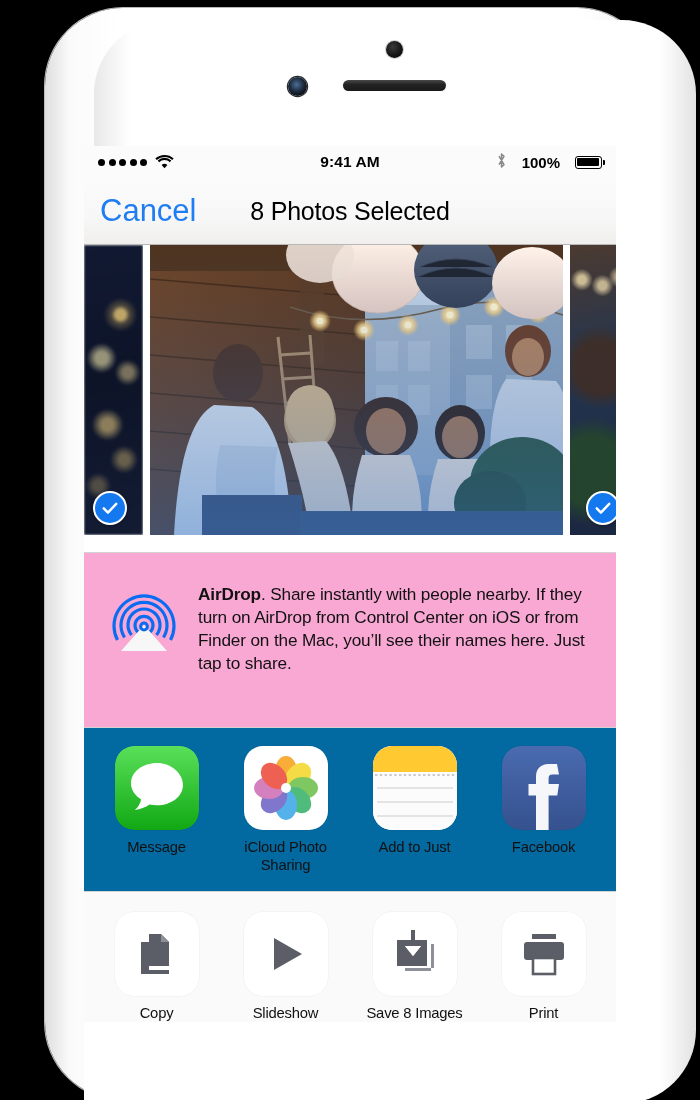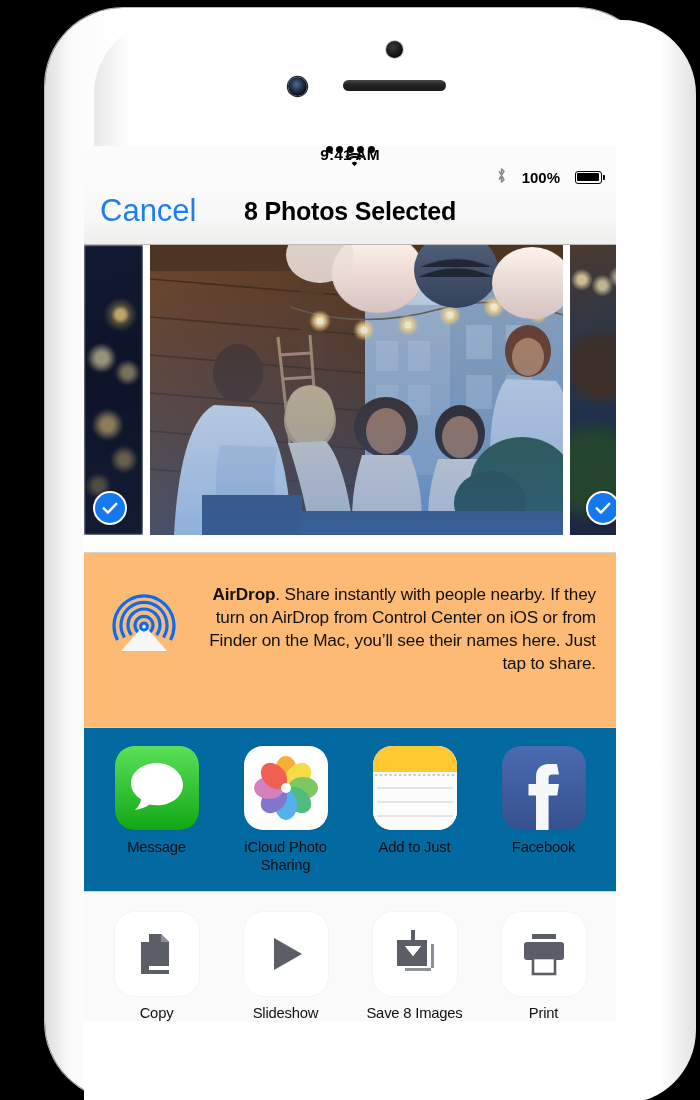--- a/index.html
+++ b/index.html
@@ -57,21 +57,21 @@
     position:absolute; left:84px; top:146px;
     width:532px; height:954px;
     background:#fff; overflow:hidden;
   }
 
   
   #status-bar{
     height:32px; background:#fbfbfb;
     display:flex; align-items:center; padding:0 14px;
     position:relative;
-    font-size:15px; color:#000;flex-direction:column;
+    font-size:15px; color:#000;
   }
   #signal-dots{ display:flex; gap:3.5px; align-items:center; }
   .signal-dot{ width:7px; height:7px; border-radius:50%; background:#000; }
   #wifi-icon{ margin-left:8px; display:flex; align-items:flex-end; }
   #status-time{
     position:absolute; left:0; right:0; text-align:center;
     font-size:15.5px; font-weight:600; letter-spacing:.1px; pointer-events:none;
   }
   #status-right{ margin-left:auto; display:flex; align-items:center; gap:15px; z-index:2; }
   #battery-pct{ font-size:15px; font-weight:600; }
@@ -85,21 +85,21 @@
     background:linear-gradient(180deg,#fbfbfb 0%,#f7f7f7 60%,#f0efed 100%);
     border-bottom:1px solid #b8b8b8;
     display:flex; align-items:center;
   }
   #cancel-button{
     position:absolute; left:16px; font-size:31px; color:#1f7df3;
     background:none; border:none; cursor:pointer;
     font-family:"Liberation Sans", sans-serif; padding:0;
   }
   #nav-title{
-    width:100%; text-align:center; font-size:25px; font-weight:700; color:#000;
+    width:100%; text-align:center; font-size:25px; font-weight:400; color:#000;
     letter-spacing:-.2px;
   }
 
   
   #photo-strip{
     height:298px; background:#fff;
     display:flex; align-items:flex-start; gap:7px;
     overflow:hidden; padding-top:0;
   }
   .photo-thumb{ position:relative; height:290px; flex:none; overflow:hidden; }
@@ -141,22 +141,22 @@
   }
 
   
   #hero-photo{ position:absolute; inset:0; overflow:hidden; background:#1d2a44; }
 
   
   .gap-white{ height:9px; background:#fff; }
 
   
   #airdrop-section{
-    background:#fdba74; border-top:1px solid #d3d3d3; border-bottom:1px solid #d3d3d3;
-    height:176px; display:flex; padding:28px 20px 0 18px;text-align:right;
+    background:#f9a8d4; border-top:1px solid #d3d3d3; border-bottom:1px solid #d3d3d3;
+    height:176px; display:flex; padding:28px 20px 0 18px;
   }
   #airdrop-icon{ width:84px; flex:none; display:flex; justify-content:center; padding-top:4px; }
   #airdrop-text{
     font-size:17.2px; line-height:1.33; color:#111; padding-left:12px; padding-top:2px;
     letter-spacing:-.15px;
   }
   #airdrop-text b{ font-weight:700; }
 
   
   #app-row-section{

